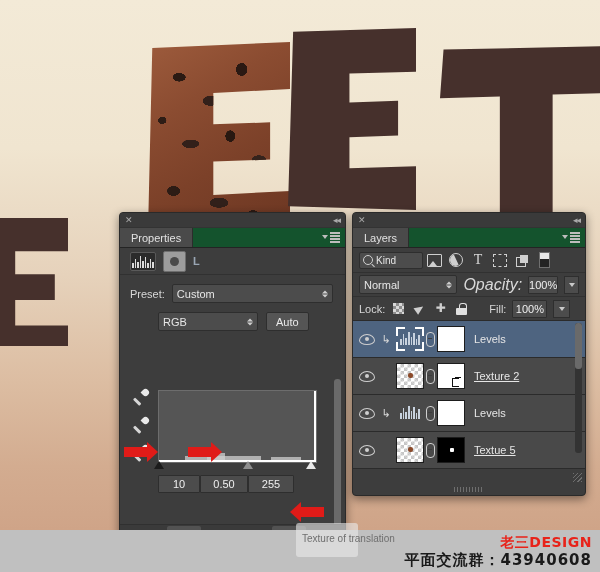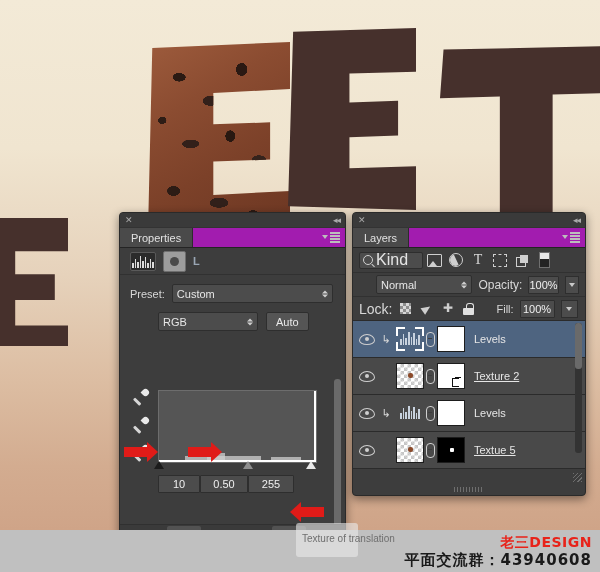--- a/index.html
+++ b/index.html
@@ -51,21 +51,21 @@
   }
   .panel-topbar{
     height:14px;background:#3a3a3a;
     border-bottom:1px solid #333;
     display:flex;align-items:center;justify-content:space-between;
     padding:0 5px;
   }
   .tiny-x{font-size:9px;color:#a9a9a9;line-height:1;cursor:pointer;}
   .collapse-arrows{font-size:9px;color:#a9a9a9;letter-spacing:-1px;line-height:1;cursor:pointer;}
   .tabrow{
-    height:19px;background:#a21caf;
+    height:19px;background:#14532d;
     display:flex;align-items:stretch;position:relative;
     border-bottom:1px solid #242424;
   }
   .tab{
     background:#4a4a4a;padding:0 11px;display:flex;align-items:center;
     font-size:11px;color:#e2e2e2;border-right:1px solid #2c2c2c;
   }
   .panel-menu{
     position:absolute;right:5px;top:4px;display:flex;align-items:center;gap:2px;
   }
@@ -494,21 +494,21 @@
           <i></i>
           <i></i>
           <i></i>
         </span>
     </div>
   </div>
 
   <div class="kindrow">
     <div class="kindsel">
       <span class="mag"></span>
-      <span style="font-size:16px;color:#e4e4e4;">Kind</span>
+      <span style="font-size:10px;color:#e4e4e4;">Kind</span>
       <span class="spin"><i class="up"></i><i class="dn"></i></span>
     </div>
     <span class="filt">
         <span class="f-img"></span>
       </span>
     <span class="filt">
         <span class="f-adj"></span>
       </span>
     <span class="filt">
         <span class="f-t">T</span>
@@ -518,38 +518,38 @@
       </span>
     <span class="filt">
         <span class="f-smart"></span>
       </span>
     <span class="filt">
         <span class="f-swatch"></span>
       </span>
   </div>
 
   <div class="blendrow">
-    <div class="ps-select" style="width:104px;margin-left:17px;">
+    <div class="ps-select" style="width:104px;">
       <span>Normal</span>
       <span class="spin">
           <i class="up"></i>
           <i class="dn"></i>
         </span>
     </div>
-    <span class="lbl" style="font-size:12px;">Opacity:</span>
+    <span class="lbl" style="font-size:16px;font-style:italic;">Opacity:</span>
     <div class="ps-input" style="width:33px;">
       <span>100%</span>
     </div>
     <span style="width:15px;height:16px;background:#4c4c4c;border:1px solid #2e2e2e;display:flex;align-items:center;justify-content:center;">
       <span class="caret-dn"></span>
     </span>
   </div>
 
   <div class="lockrow">
-    <span class="lbl" style="font-size:14px;">Lock:</span>
+    <span class="lbl" style="font-size:11px;">Lock:</span>
     <span class="lock-ico">
         <span class="checker"></span>
       </span>
     <span class="lock-ico">
         <span class="brush"></span>
       </span>
     <span class="lock-ico">
         <span class="move4">✚</span>
       </span>
     <span class="lock-ico">

